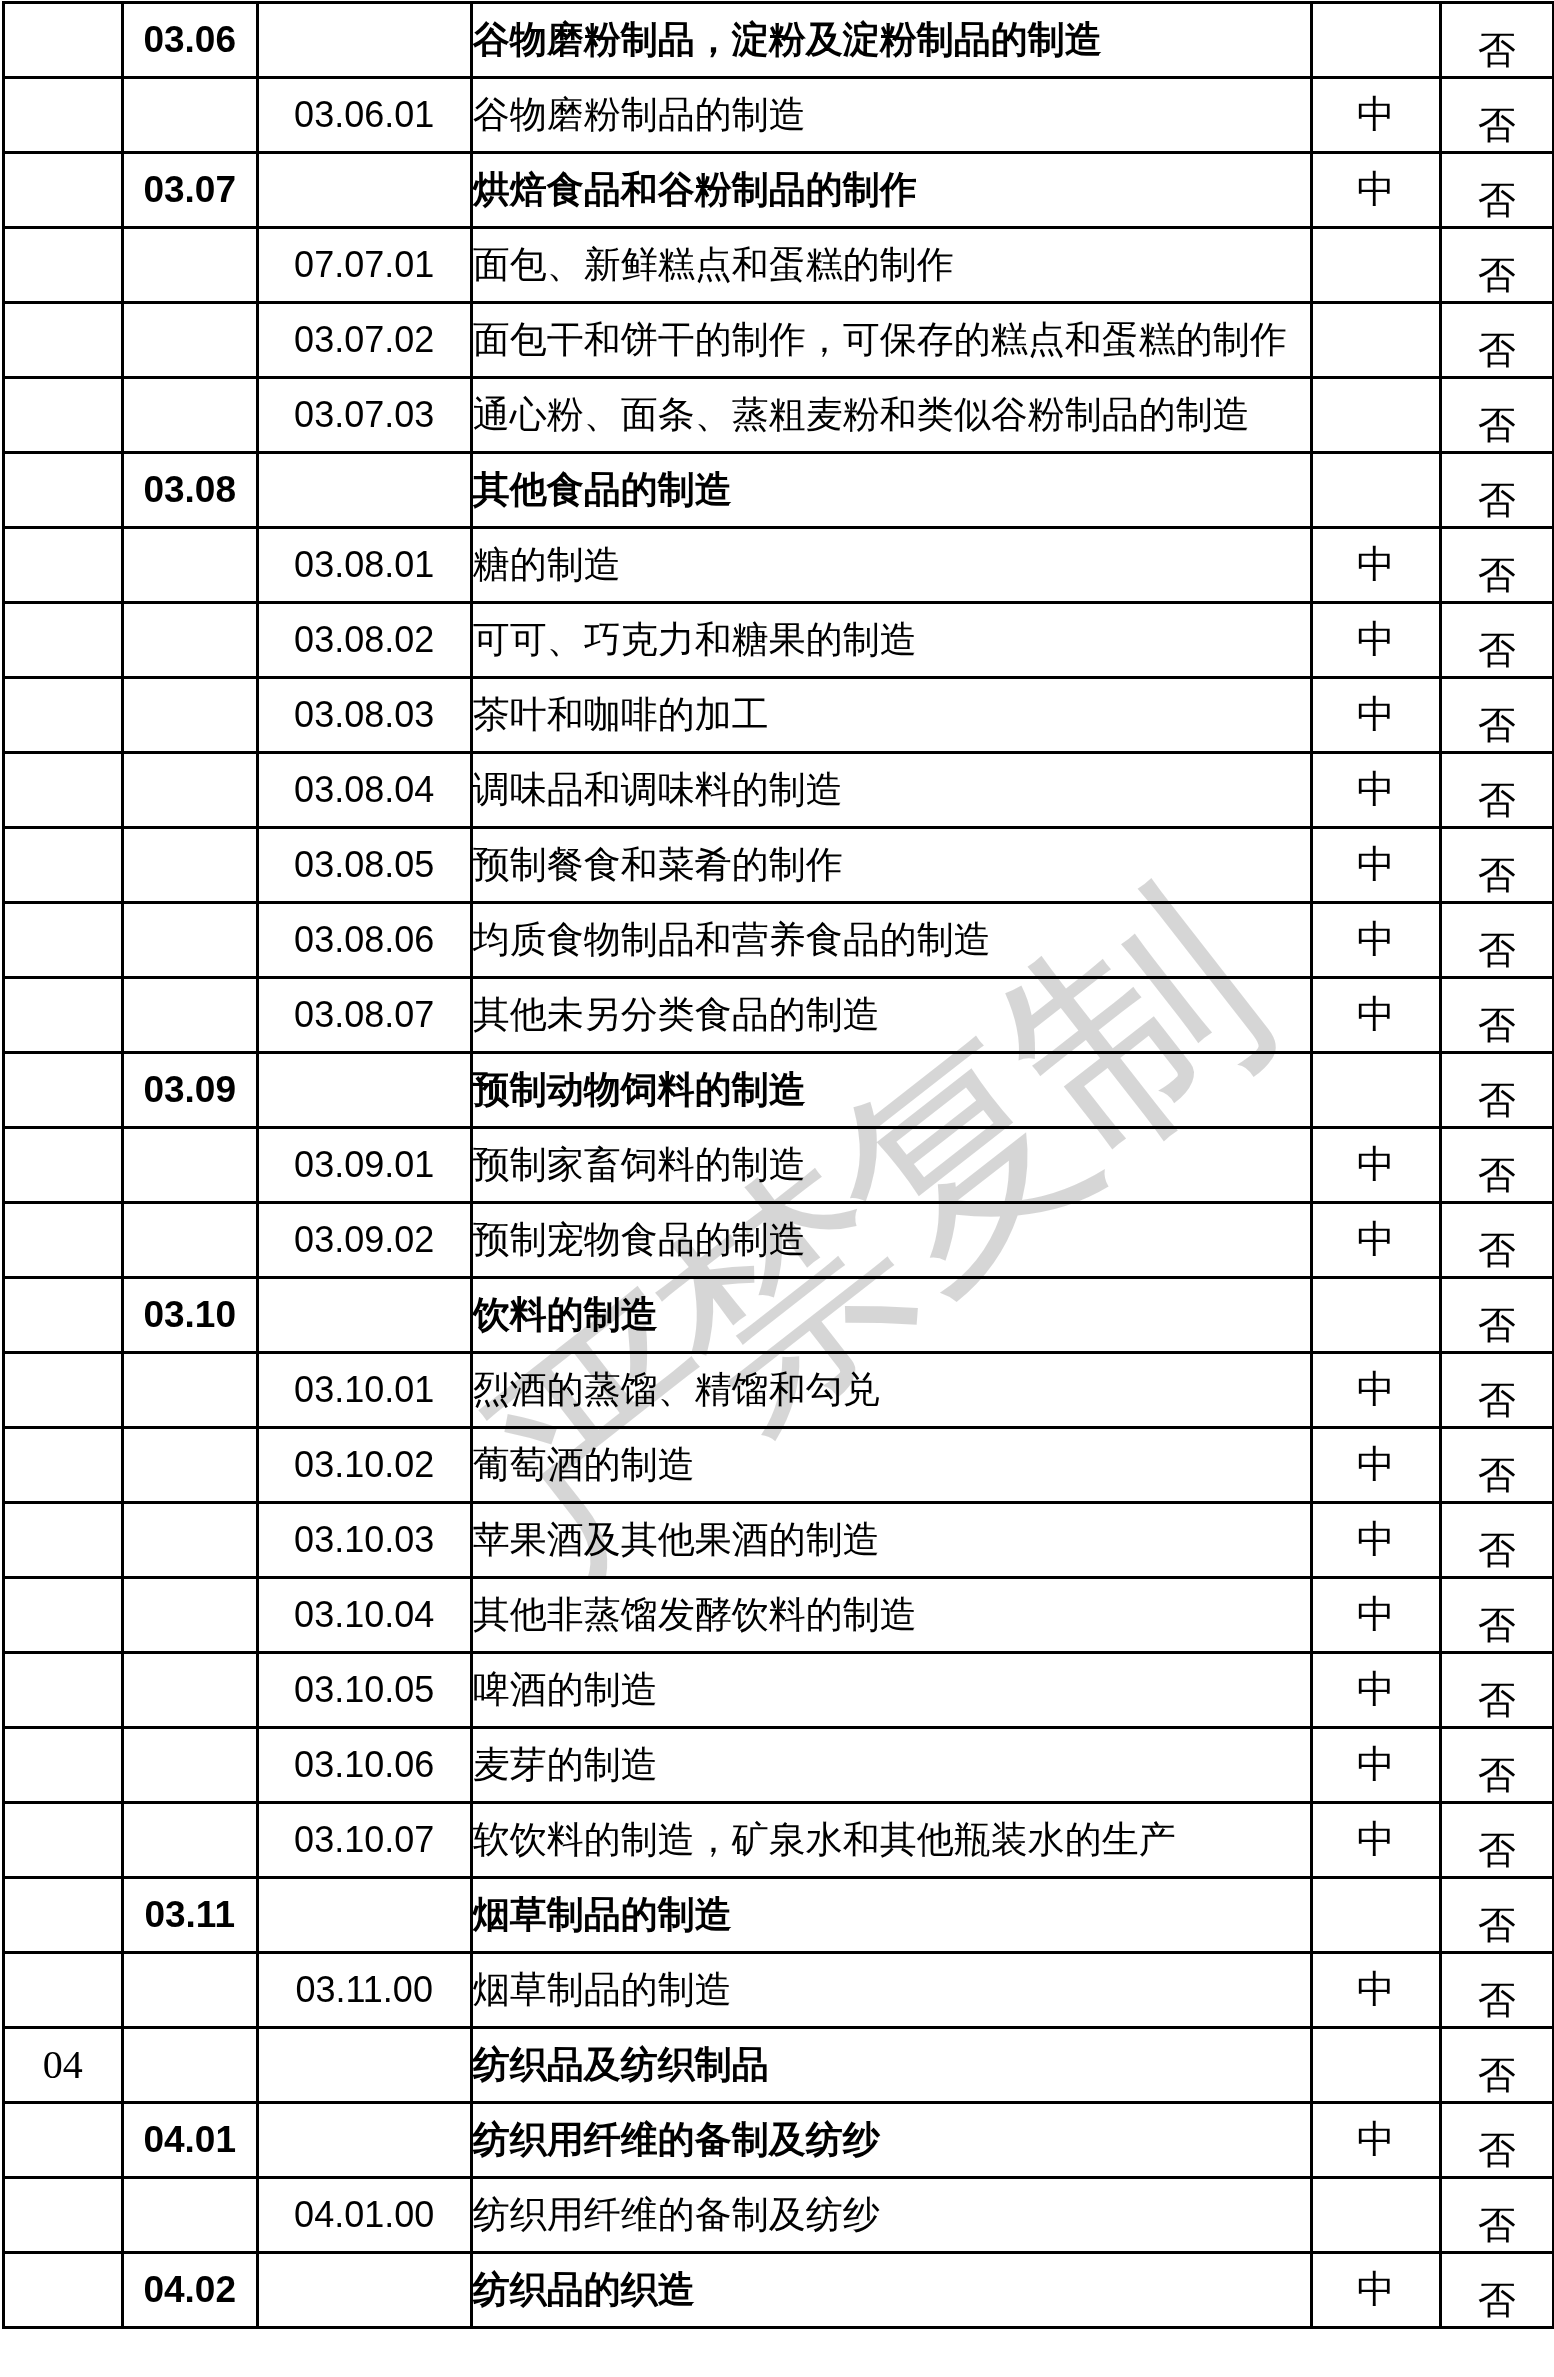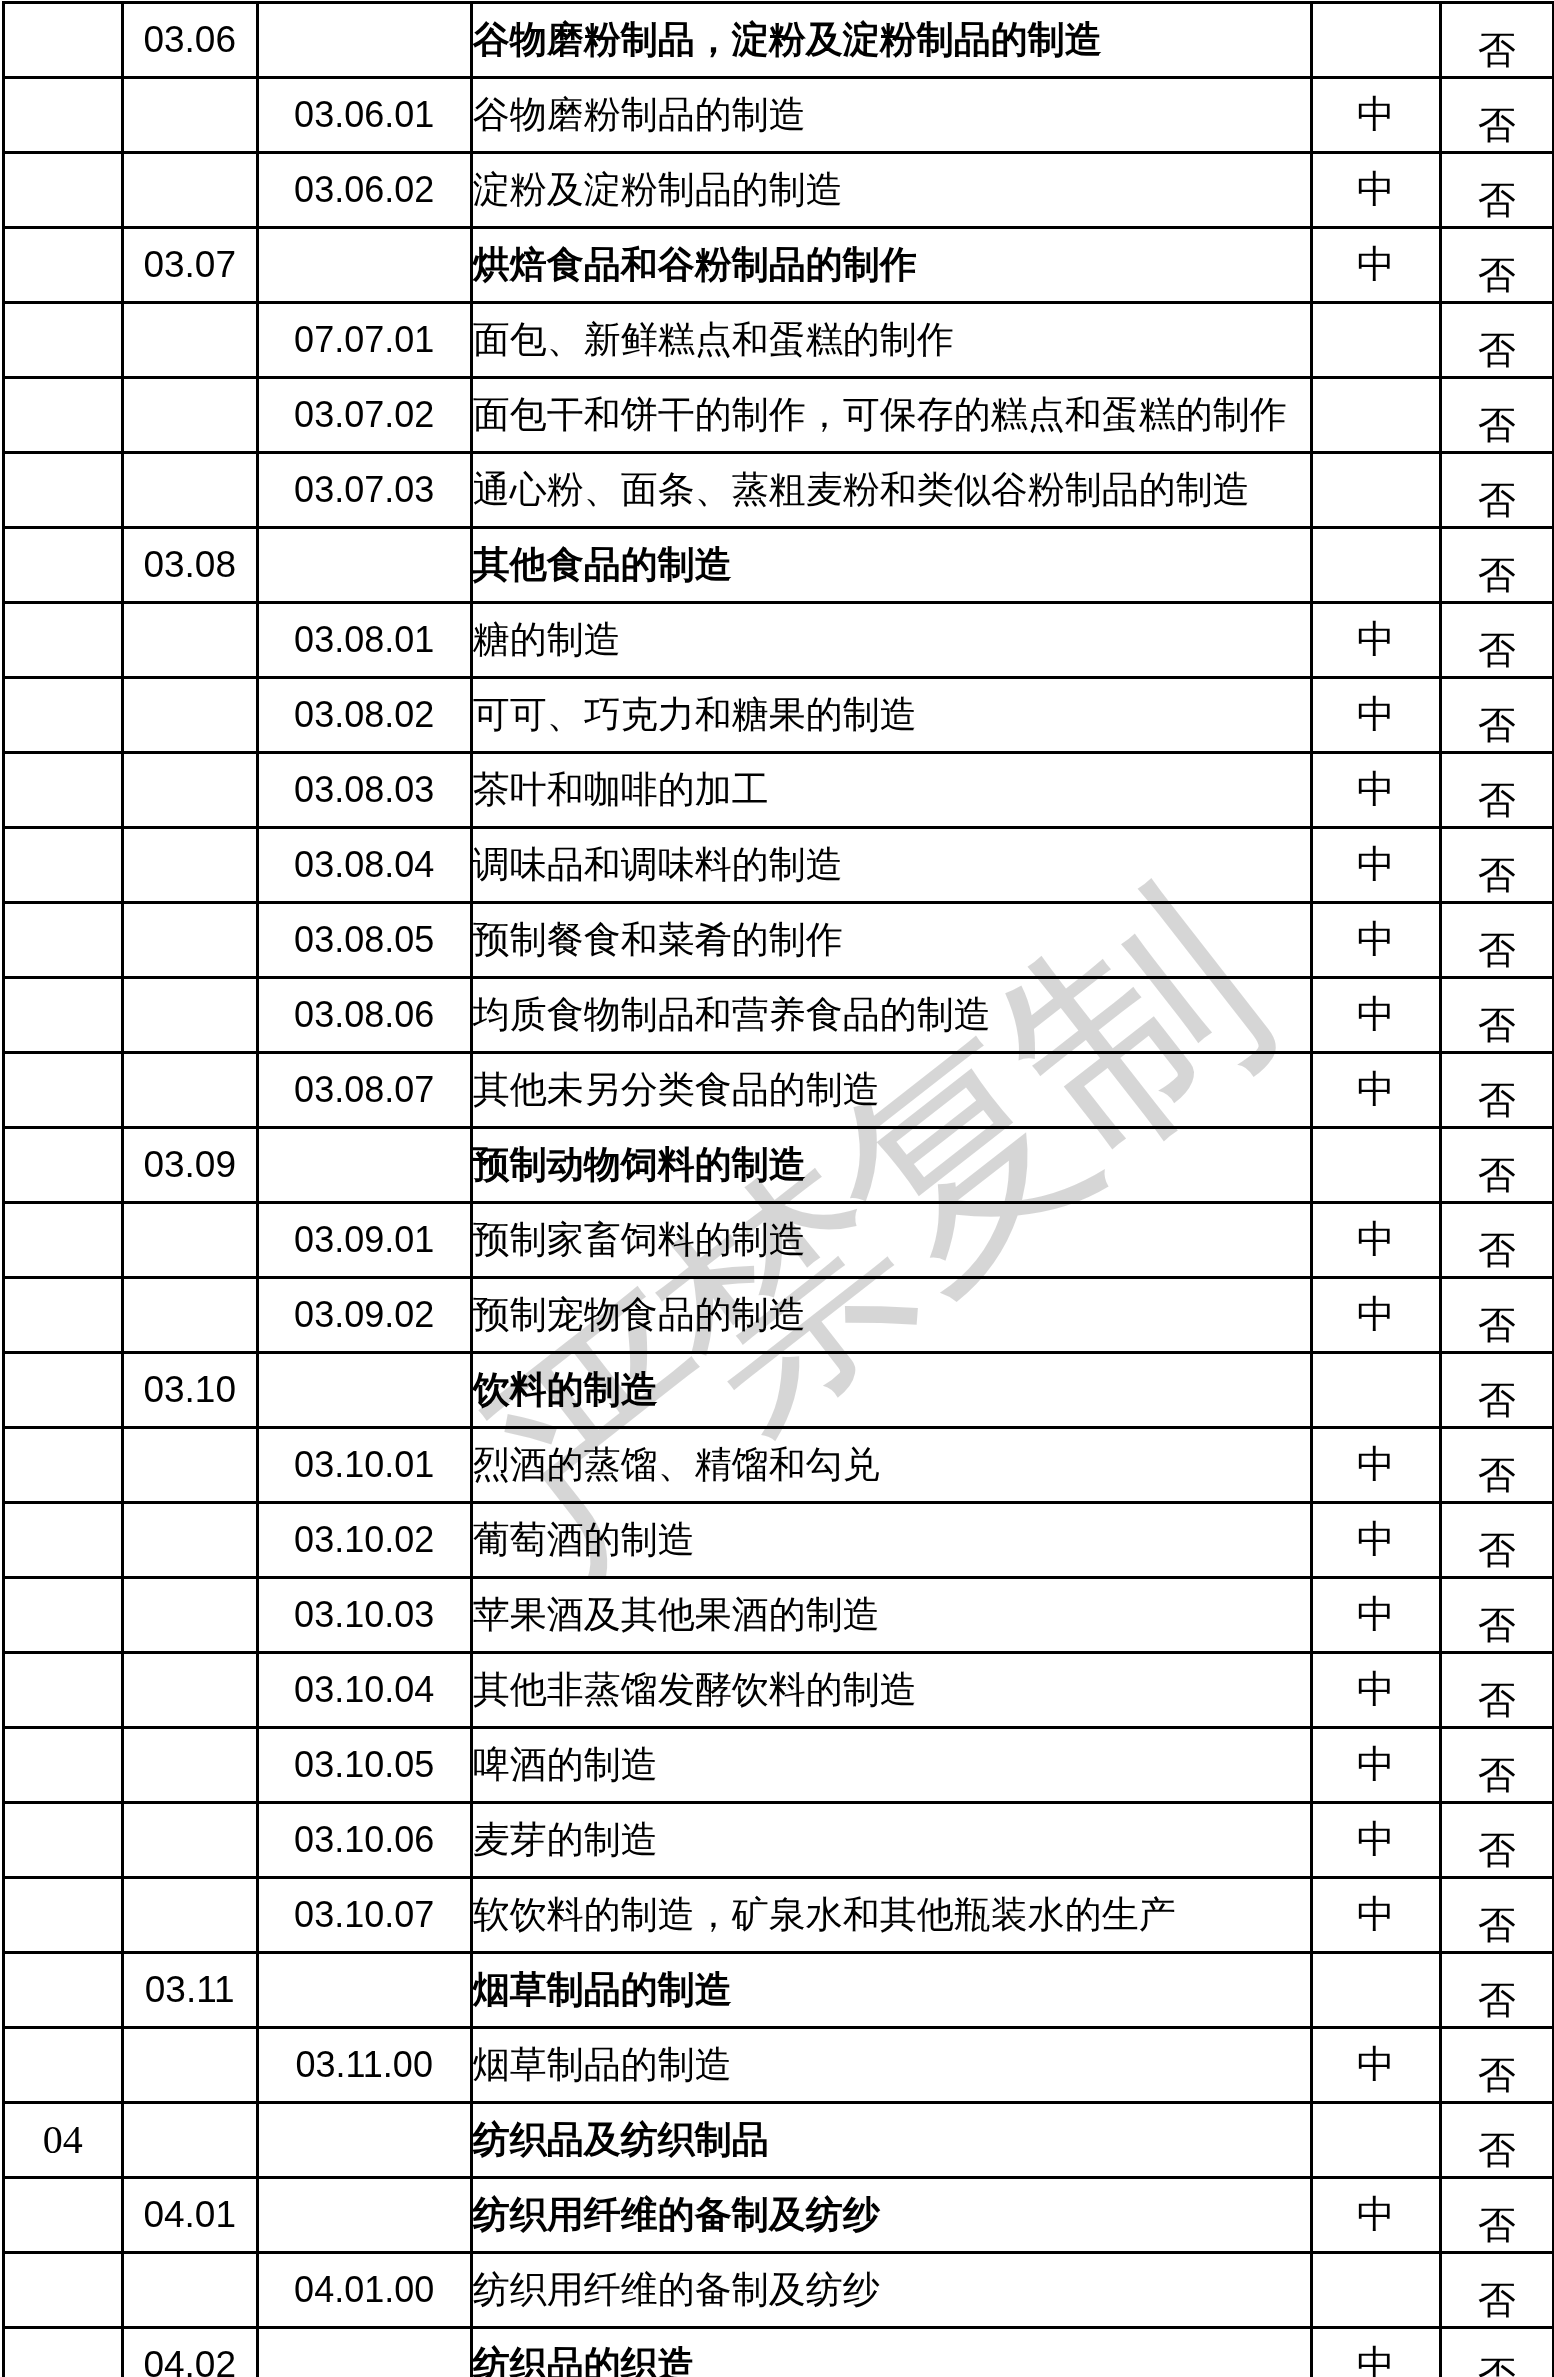--- a/index.html
+++ b/index.html
@@ -54,21 +54,21 @@
     color: #000000;
   }
   td.col-level1 {
     text-align: center;
     font-family: "Liberation Serif", "DejaVu Serif", serif;
     font-size: 40px;
   }
   td.col-level2 {
     text-align: center;
     font-family: "Liberation Sans", "DejaVu Sans", sans-serif;
-    font-weight: 400;
+    font-weight: 700;
     font-size: 37px;
   }
   td.col-level3 {
     text-align: center;
     font-family: "Liberation Sans", "DejaVu Sans", sans-serif;
     font-size: 36px;
     margin-top: 44px;
   }
   td.col-description {
     text-align: left;
@@ -118,28 +118,20 @@
           <td class="col-flag"><span>否</span></td>
         </tr>
         <tr>
           <td class="col-level1"><span></span></td>
           <td class="col-level2"><span></span></td>
           <td class="col-level3"><span>03.06.01</span></td>
           <td class="col-description"><span>谷物磨粉制品的制造</span></td>
           <td class="col-middle"><span>中</span></td>
           <td class="col-flag"><span>否</span></td>
         </tr>
-        <tr>
-          <td class="col-level1"><span></span></td>
-          <td class="col-level2"><span></span></td>
-          <td class="col-level3"><span>03.06.02</span></td>
-          <td class="col-description"><span>淀粉及淀粉制品的制造</span></td>
-          <td class="col-middle"><span>中</span></td>
-          <td class="col-flag"><span>否</span></td>
-        </tr>
         <tr class="bold-row">
           <td class="col-level1"><span></span></td>
           <td class="col-level2"><span>03.07</span></td>
           <td class="col-level3"><span></span></td>
           <td class="col-description"><span>烘焙食品和谷粉制品的制作</span></td>
           <td class="col-middle"><span>中</span></td>
           <td class="col-flag"><span>否</span></td>
         </tr>
         <tr>
           <td class="col-level1"><span></span></td>

